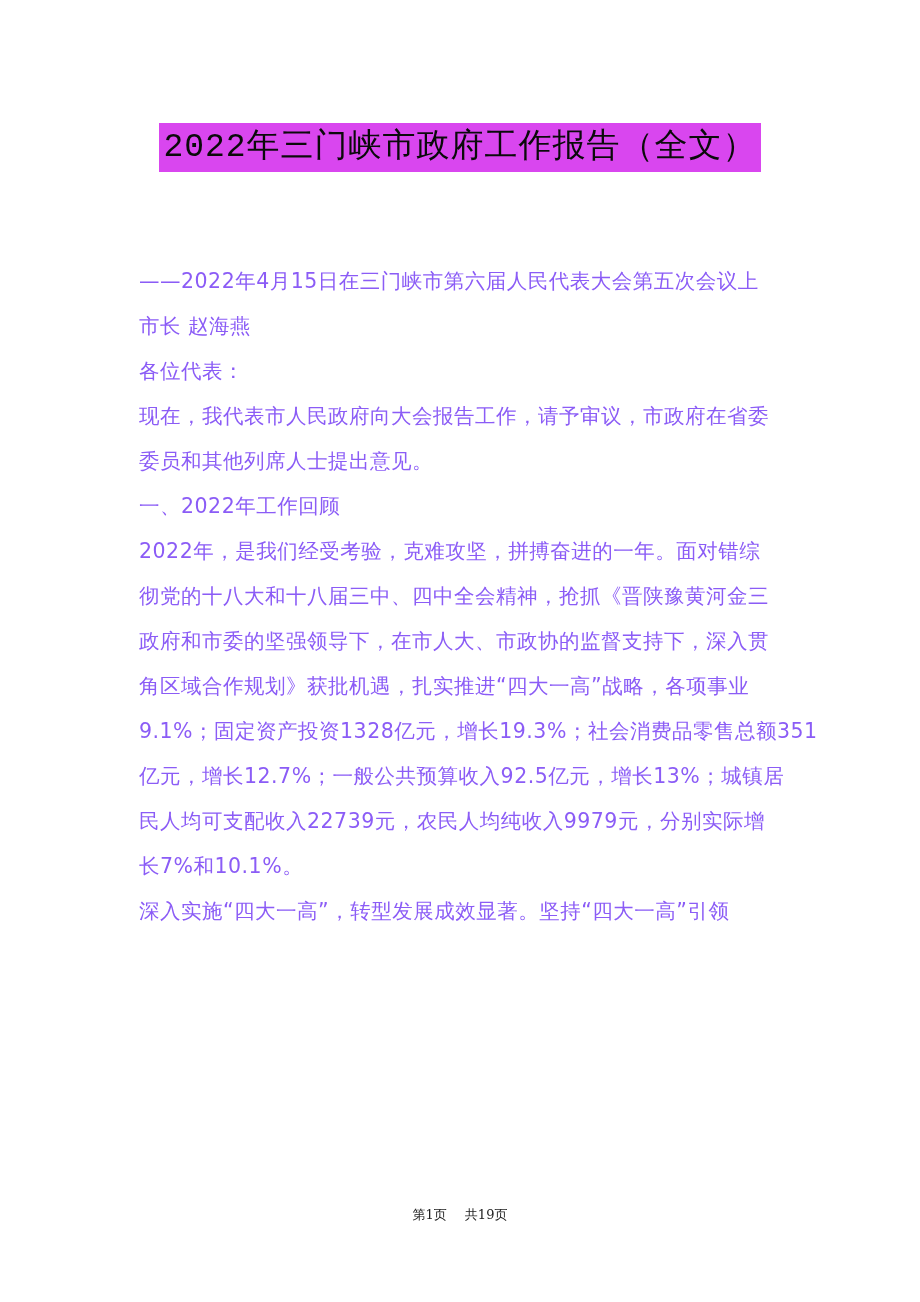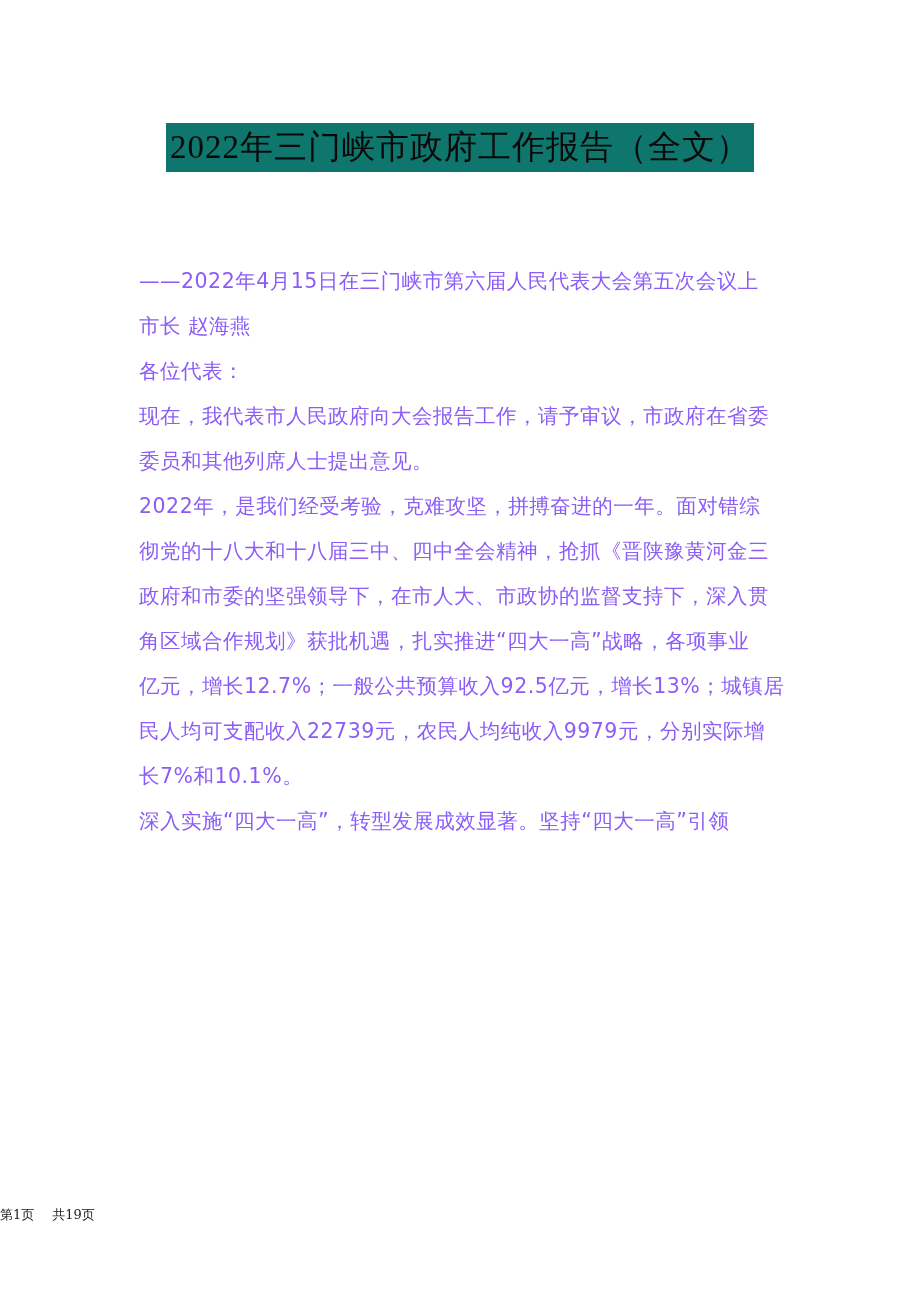--- a/index.html
+++ b/index.html
@@ -23,28 +23,28 @@
     }
     .title-wrap {
       position: absolute;
       top: 123px;
       left: 0;
       width: 920px;
       text-align: center;
     }
     .title {
       display: inline-block;
-      background: #0f766e;
+      background: #d946ef;
       font-size: 33px;
       line-height: 49px;
       height: 49px;
       padding: 0 4px;
       letter-spacing: 1px;
       color: #0a0a0a;
-      font-family: Liberation Serif, serif;
+      font-family: Liberation Mono, monospace;
     }
     .body-text {
       position: absolute;
       left: 139px;
       top: 262px;
       width: 650px;
       font-size: 20.5px;
       line-height: 38px;
       letter-spacing: 0.5px;
       font-family: "DejaVu Sans", "Liberation Sans", sans-serif;
@@ -54,21 +54,21 @@
       display: block;
       height: 38px;
       white-space: nowrap;
       margin-bottom: 7px;
     }
     .footer {
       position: absolute;
       top: 1206px;
       left: 0;
       width: 920px;
-      text-align: left;
+      text-align: center;
       font-size: 13px;
       color: #222222;
       font-family: "DejaVu Serif", "Liberation Serif", serif;
     }
     .footer span + span {
       margin-left: 18px;
     }
   </style>
 </head>
 <body>
@@ -78,24 +78,26 @@
   <div class="title-wrap">
     <div class="title">2022年三门峡市政府工作报告（全文）</div>
   </div>
 
   <div class="body-text">
     <span class="line">——2022年4月15日在三门峡市第六届人民代表大会第五次会议上</span>
     <span class="line">市长 赵海燕</span>
     <span class="line">各位代表：</span>
     <span class="line">现在，我代表市人民政府向大会报告工作，请予审议，市政府在省委</span>
     <span class="line">委员和其他列席人士提出意见。</span>
+    <span class="line">一、2022年工作回顾</span>
     <span class="line">2022年，是我们经受考验，克难攻坚，拼搏奋进的一年。面对错综</span>
     <span class="line">彻党的十八大和十八届三中、四中全会精神，抢抓《晋陕豫黄河金三</span>
     <span class="line">政府和市委的坚强领导下，在市人大、市政协的监督支持下，深入贯</span>
     <span class="line">角区域合作规划》获批机遇，扎实推进“四大一高”战略，各项事业</span>
+    <span class="line">9.1%；固定资产投资1328亿元，增长19.3%；社会消费品零售总额351</span>
     <span class="line">亿元，增长12.7%；一般公共预算收入92.5亿元，增长13%；城镇居</span>
     <span class="line">民人均可支配收入22739元，农民人均纯收入9979元，分别实际增</span>
     <span class="line">长7%和10.1%。</span>
     <span class="line">深入实施“四大一高”，转型发展成效显著。坚持“四大一高”引领</span>
   </div>
 
   <div class="footer">
     <span>第1页</span><span>共19页</span>
   </div>
 

